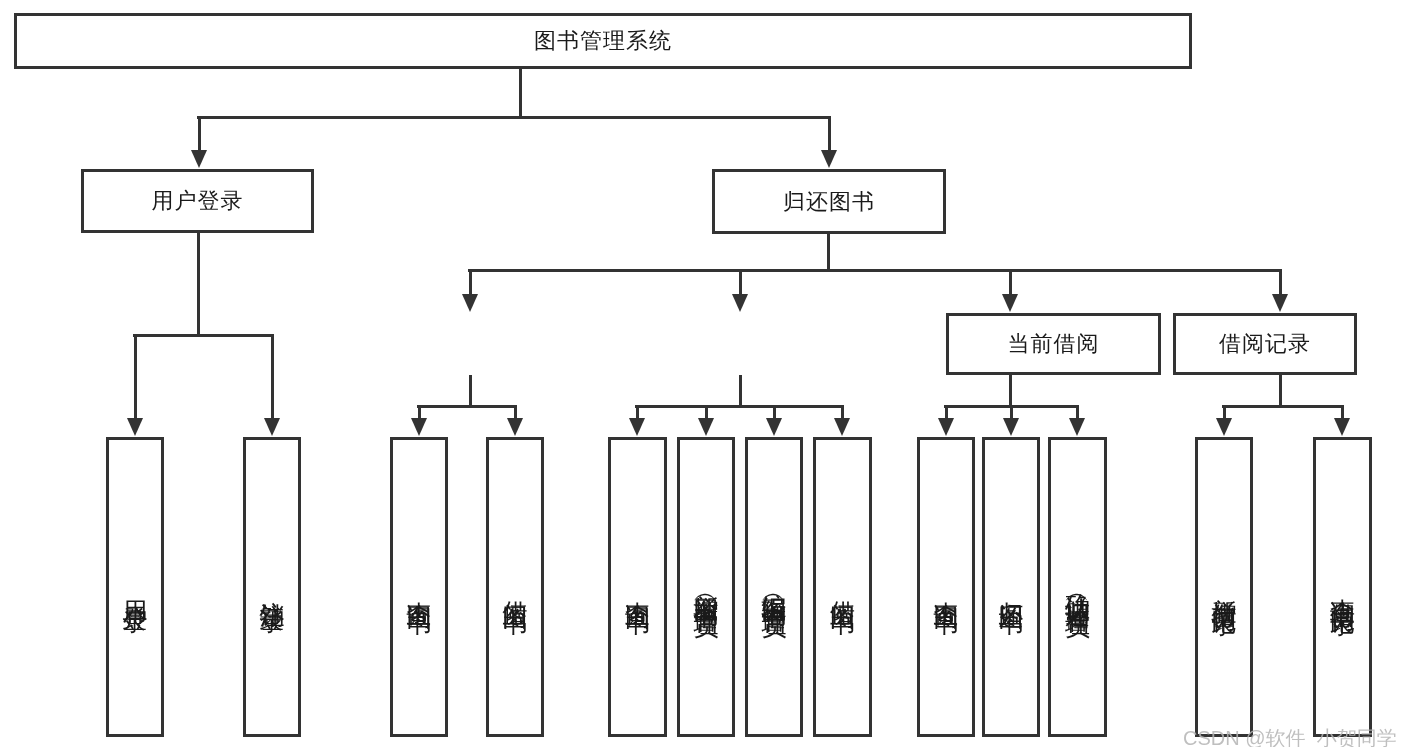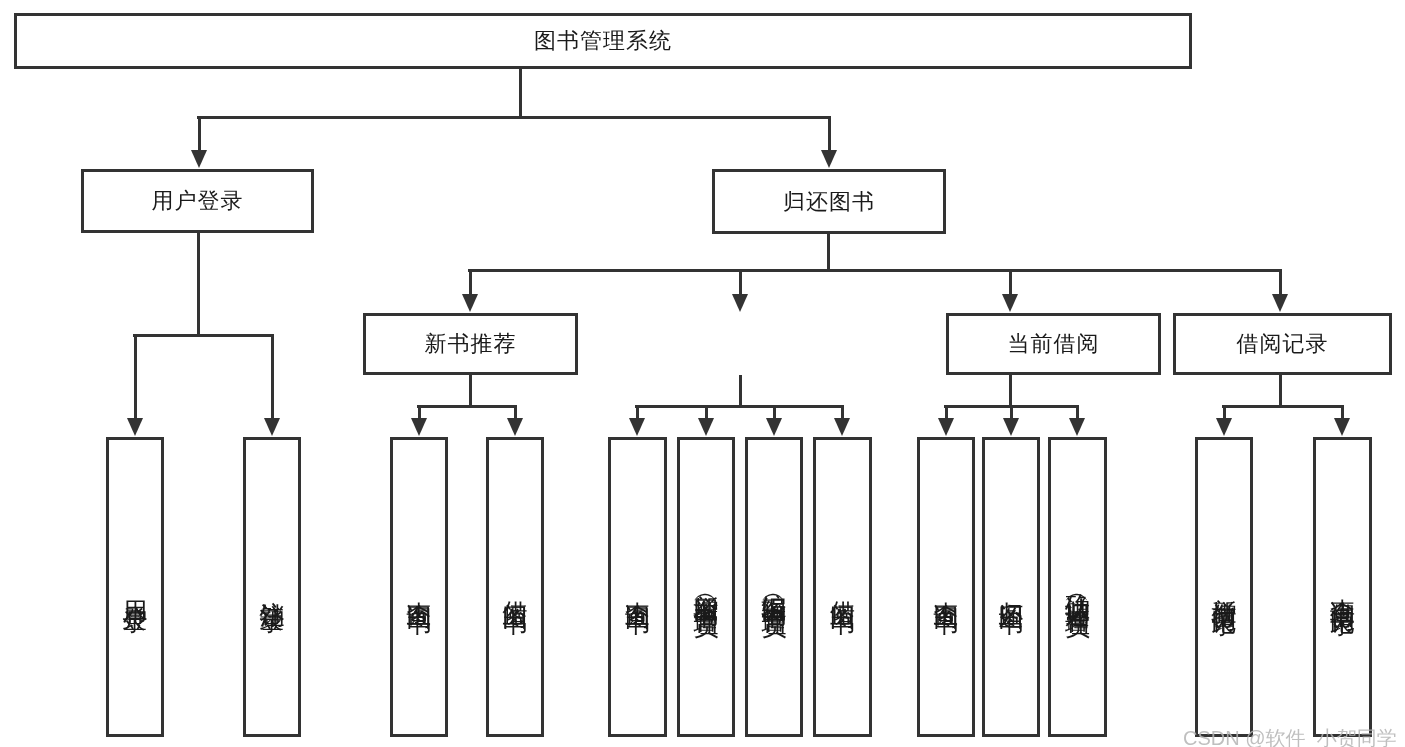--- a/index.html
+++ b/index.html
@@ -114,27 +114,24 @@
     <span>图书管理系统</span>
   </div>
 
   <div class="box h" style="left:81px;top:169px;width:233px;height:64px">
     <span>用户登录</span>
   </div>
   <div class="box h" style="left:712px;top:169px;width:234px;height:65px">
     <span>归还图书</span>
   </div>
 
-  <div class="box h" style="left:363px;top:313px;width:215px;height:62px">
-    <span>新书推荐</span>
-  </div>
   <div class="box h" style="left:946px;top:313px;width:215px;height:62px">
     <span>当前借阅</span>
   </div>
-  <div class="box h" style="left:1173px;top:313px;width:219px;height:62px">
+  <div class="box h" style="left:1173px;top:313px;width:184px;height:62px">
     <span>借阅记录</span>
   </div>
 
   <div class="box v" style="left:106px;top:437px;width:58px;height:300px">
     <span>用户登录</span>
   </div>
   <div class="box v" style="left:243px;top:437px;width:58px;height:300px">
     <span>注销登录</span>
   </div>
 

